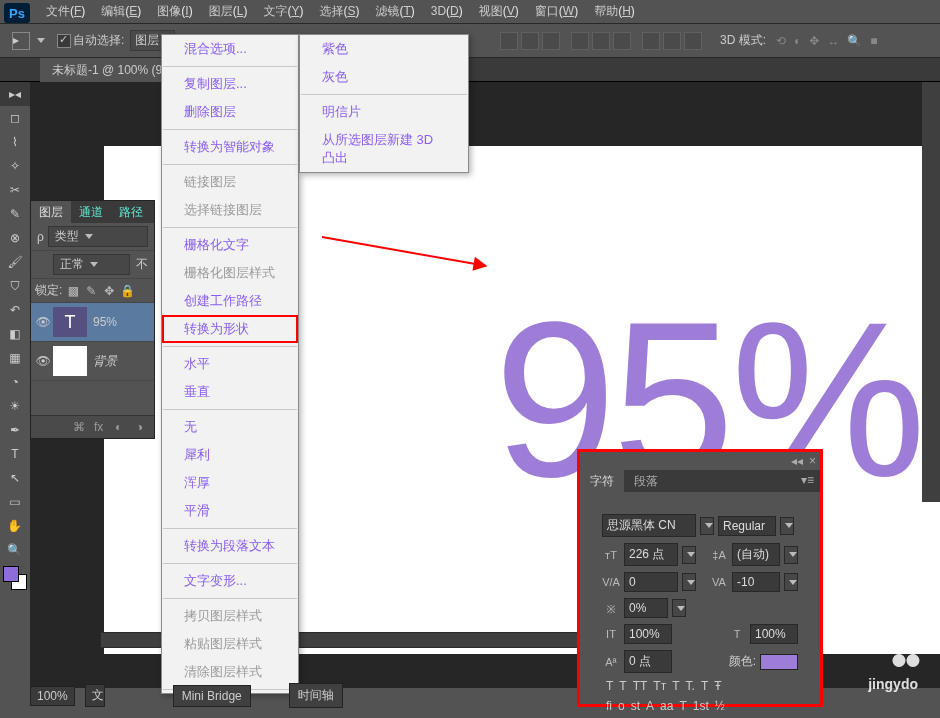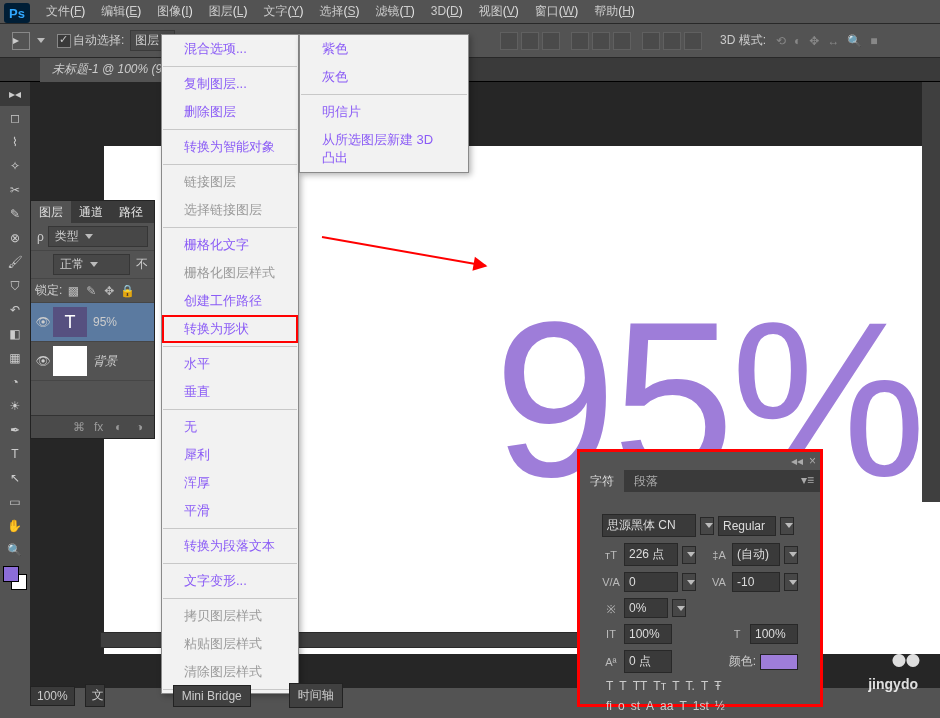--- a/index.html
+++ b/index.html
@@ -7,35 +7,35 @@
 .menubar{background:#535353;height:24px;display:flex;align-items:flex-end;padding-left:4px;border-bottom:1px solid #282828;}
 .menubar .ps{width:26px;height:20px;background:#001e36;color:#31a8ff;display:flex;align-items:center;justify-content:center;font-weight:bold;font-size:13px;border-radius:3px;margin-right:8px;}
 .menubar .mi{padding:0 8px;color:#e6e6e6;cursor:pointer;height:24px;display:flex;align-items:center;}
 .menubar .mi u{text-decoration:underline;}
 .optbar{background:#535353;height:34px;display:flex;align-items:center;padding-left:12px;border-bottom:1px solid #282828;position:relative;}
 .optbar .ico{width:18px;height:18px;border:1px solid #888;margin-right:4px;}
 .optbar .chk{width:14px;height:14px;border:1px solid #888;background:#3a3a3a;margin-right:2px;position:relative;}
 .optbar .chk.on::after{content:"✓";position:absolute;color:#ccc;font-size:11px;top:-2px;left:1px;}
 .optbar .dd{border:1px solid #3a3a3a;background:#4a4a4a;padding:1px 4px;color:#bbb;}
 .optbar .ba{width:18px;height:18px;background:#4a4a4a;border:1px solid #606060;margin-right:3px;}
-.tabbar{background:#3a3a3a;height:24px;display:flex;align-items:center;padding-left:40px;border-bottom:1px solid #000;font-style:italic;}
+.tabbar{background:#3a3a3a;height:24px;display:flex;align-items:flex-start;padding-left:40px;border-bottom:1px solid #000;}
 .tab{background:#535353;padding:4px 12px;color:#ccc;border-right:1px solid #222;}
 .ltools{position:absolute;left:0;top:82px;width:30px;background:#535353;display:flex;flex-direction:column;}
 .ltools .tl{width:30px;height:24px;display:flex;align-items:center;justify-content:center;color:#ccc;cursor:pointer;}
 .ltools .tl.sel{background:#3a3a3a;}
 .ltools .sw{width:24px;height:24px;position:relative;margin:4px auto;}
 .ltools .sw .f{position:absolute;width:16px;height:16px;background:#8c6dd9;border:1px solid #000;z-index:2;}
 .ltools .sw .b{position:absolute;width:16px;height:16px;background:#fff;border:1px solid #000;right:0;bottom:0;}
 .canvaswrap{position:absolute;left:30px;top:82px;right:0;bottom:30px;background:#262626;}
 .canvas{position:absolute;left:74px;top:64px;width:836px;height:508px;background:#fff;}
 .bigtxt{position:absolute;left:390px;top:128px;font-size:220px;color:#9e7dd9;font-weight:300;letter-spacing:-4px;}
 .hsb{position:absolute;left:70px;bottom:40px;width:500px;height:16px;background:#3f3f3f;border:1px solid #2a2a2a;}
 .layerspanel{position:absolute;left:30px;top:200px;width:125px;background:#535353;border:1px solid #222;}
 .lp-tabs{display:flex;background:#3a3a3a;height:22px;}
-.lp-tabs .tb{padding:3px 8px;color:#e5e5e5;}
+.lp-tabs .tb{padding:3px 8px;color:#5eead4;}
 .lp-tabs .tb.act{background:#535353;color:#ddd;}
 .lp-row{display:flex;align-items:center;padding:3px 6px;border-bottom:1px solid #464646;}
 .lp-row .dd{border:1px solid #363636;background:#474747;padding:1px 6px;margin-left:4px;flex:1;}
 .lp-lock{display:flex;align-items:center;padding:3px 4px;gap:4px;border-bottom:1px solid #464646;}
 .lp-lock .li{width:14px;height:14px;color:#bbb;display:flex;align-items:center;justify-content:center;}
 .layer-item{display:flex;align-items:center;padding:4px 2px;border-bottom:1px solid #464646;}
 .layer-item .eye{width:20px;text-align:center;color:#ccc;}
 .layer-item .th{width:34px;height:30px;display:flex;align-items:center;justify-content:center;margin-right:6px;}
 .layer-item .th.t{background:#565080;color:#fff;font-size:18px;}
 .layer-item .th.bg{background:#fff;}

